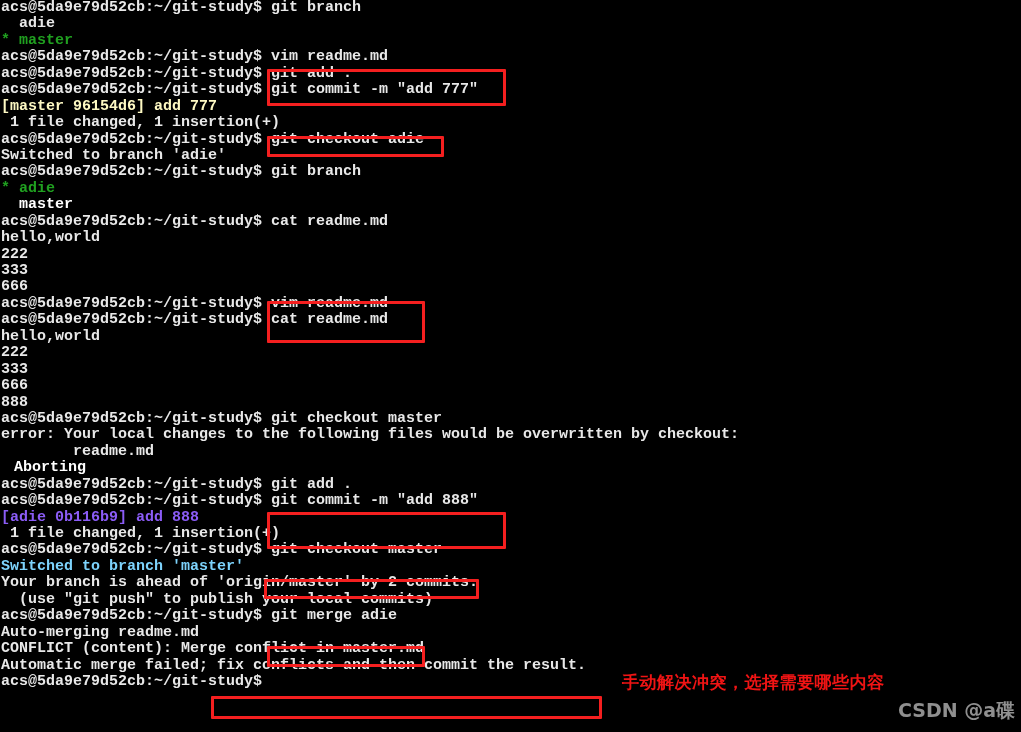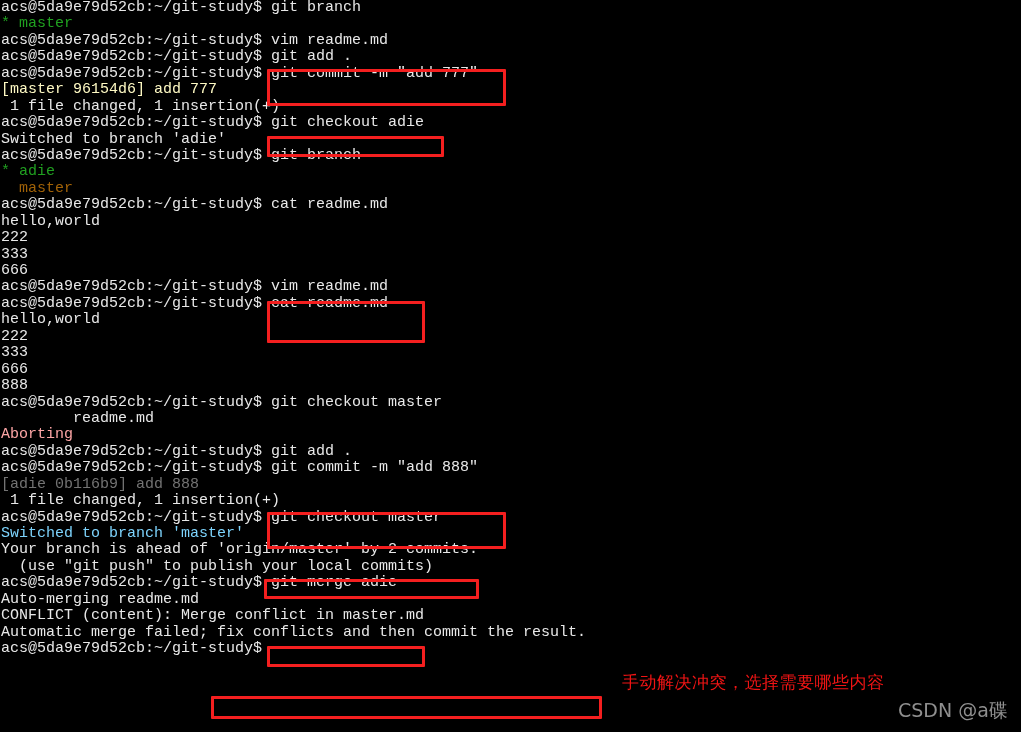--- a/index.html
+++ b/index.html
@@ -8,20 +8,21 @@
     padding: 0;
     background: #000000;
   }
   #screen {
     position: relative;
     width: 1021px;
     height: 732px;
     background: #000000;
     overflow: hidden;
     font-family: "Liberation Mono", "DejaVu Sans Mono", monospace;
+    font-weight: bold;
   }
   #terminal {
     position: absolute;
     left: 0;
     top: 0;
     width: 1021px;
     height: 732px;
     padding: 0;
     box-sizing: border-box;
   }
@@ -68,49 +69,51 @@
     white-space: nowrap;
   }
 </style>
 </head>
 <body>
 
 <div id="screen" style="background: rgb(0, 0, 0);">
 
   <div id="terminal">
     <div class="line" style="color: rgb(232, 232, 232);">acs@5da9e79d52cb:~/git-study$ git branch</div>
+    <div class="line" style="color: rgb(232, 232, 232);">  adie</div>
     <div class="line green" style="color: rgb(32, 160, 32);">* master</div>
     <div class="line" style="color: rgb(232, 232, 232);">acs@5da9e79d52cb:~/git-study$ vim readme.md</div>
     <div class="line" style="color: rgb(232, 232, 232);">acs@5da9e79d52cb:~/git-study$ git add .</div>
     <div class="line" style="color: rgb(232, 232, 232);">acs@5da9e79d52cb:~/git-study$ git commit -m "add 777"</div>
     <div class="line" style="color: #fef9c3;">[master 96154d6] add 777</div>
     <div class="line" style="color: rgb(232, 232, 232);"> 1 file changed, 1 insertion(+)</div>
     <div class="line" style="color: rgb(232, 232, 232);">acs@5da9e79d52cb:~/git-study$ git checkout adie</div>
     <div class="line" style="color: rgb(232, 232, 232);">Switched to branch 'adie'</div>
     <div class="line" style="color: rgb(232, 232, 232);">acs@5da9e79d52cb:~/git-study$ git branch</div>
     <div class="line green" style="color: rgb(32, 160, 32);">* adie</div>
-    <div class="line" style="color: #a16207;">  master</div>
+    <div class="line" style="color: #ffffff;">  master</div>
     <div class="line" style="color: rgb(232, 232, 232);">acs@5da9e79d52cb:~/git-study$ cat readme.md</div>
     <div class="line" style="color: rgb(232, 232, 232);">hello,world</div>
     <div class="line" style="color: rgb(232, 232, 232);">222</div>
     <div class="line" style="color: rgb(232, 232, 232);">333</div>
     <div class="line" style="color: rgb(232, 232, 232);">666</div>
     <div class="line" style="color: rgb(232, 232, 232);">acs@5da9e79d52cb:~/git-study$ vim readme.md</div>
     <div class="line" style="color: rgb(232, 232, 232);">acs@5da9e79d52cb:~/git-study$ cat readme.md</div>
     <div class="line" style="color: rgb(232, 232, 232);">hello,world</div>
     <div class="line" style="color: rgb(232, 232, 232);">222</div>
     <div class="line" style="color: rgb(232, 232, 232);">333</div>
     <div class="line" style="color: rgb(232, 232, 232);">666</div>
     <div class="line" style="color: rgb(232, 232, 232);">888</div>
     <div class="line" style="color: rgb(232, 232, 232);">acs@5da9e79d52cb:~/git-study$ git checkout master</div>
+    <div class="line" style="color: rgb(232, 232, 232);">error: Your local changes to the following files would be overwritten by checkout:</div>
     <div class="line" style="color: rgb(232, 232, 232);">        readme.md</div>
-    <div class="line" style="color: #fca5a5;">Aborting</div>
+    <div class="line" style="color: #ffffff; margin-left: 13px;">Aborting</div>
     <div class="line" style="color: rgb(232, 232, 232);">acs@5da9e79d52cb:~/git-study$ git add .</div>
     <div class="line" style="color: rgb(232, 232, 232);">acs@5da9e79d52cb:~/git-study$ git commit -m "add 888"</div>
-    <div class="line" style="color: #737373;">[adie 0b116b9] add 888</div>
+    <div class="line" style="color: #8b5cf6;">[adie 0b116b9] add 888</div>
     <div class="line" style="color: rgb(232, 232, 232);"> 1 file changed, 1 insertion(+)</div>
     <div class="line" style="color: rgb(232, 232, 232);">acs@5da9e79d52cb:~/git-study$ git checkout master</div>
     <div class="line" style="color: #7dd3fc;">Switched to branch 'master'</div>
     <div class="line" style="color: rgb(232, 232, 232);">Your branch is ahead of 'origin/master' by 2 commits.</div>
     <div class="line" style="color: rgb(232, 232, 232);">  (use "git push" to publish your local commits)</div>
     <div class="line" style="color: rgb(232, 232, 232);">acs@5da9e79d52cb:~/git-study$ git merge adie</div>
     <div class="line" style="color: rgb(232, 232, 232);">Auto-merging readme.md</div>
     <div class="line" style="color: rgb(232, 232, 232);">CONFLICT (content): Merge conflict in master.md</div>
     <div class="line" style="color: rgb(232, 232, 232);">Automatic merge failed; fix conflicts and then commit the result.</div>
     <div class="line" style="color: rgb(232, 232, 232);">acs@5da9e79d52cb:~/git-study$</div>

